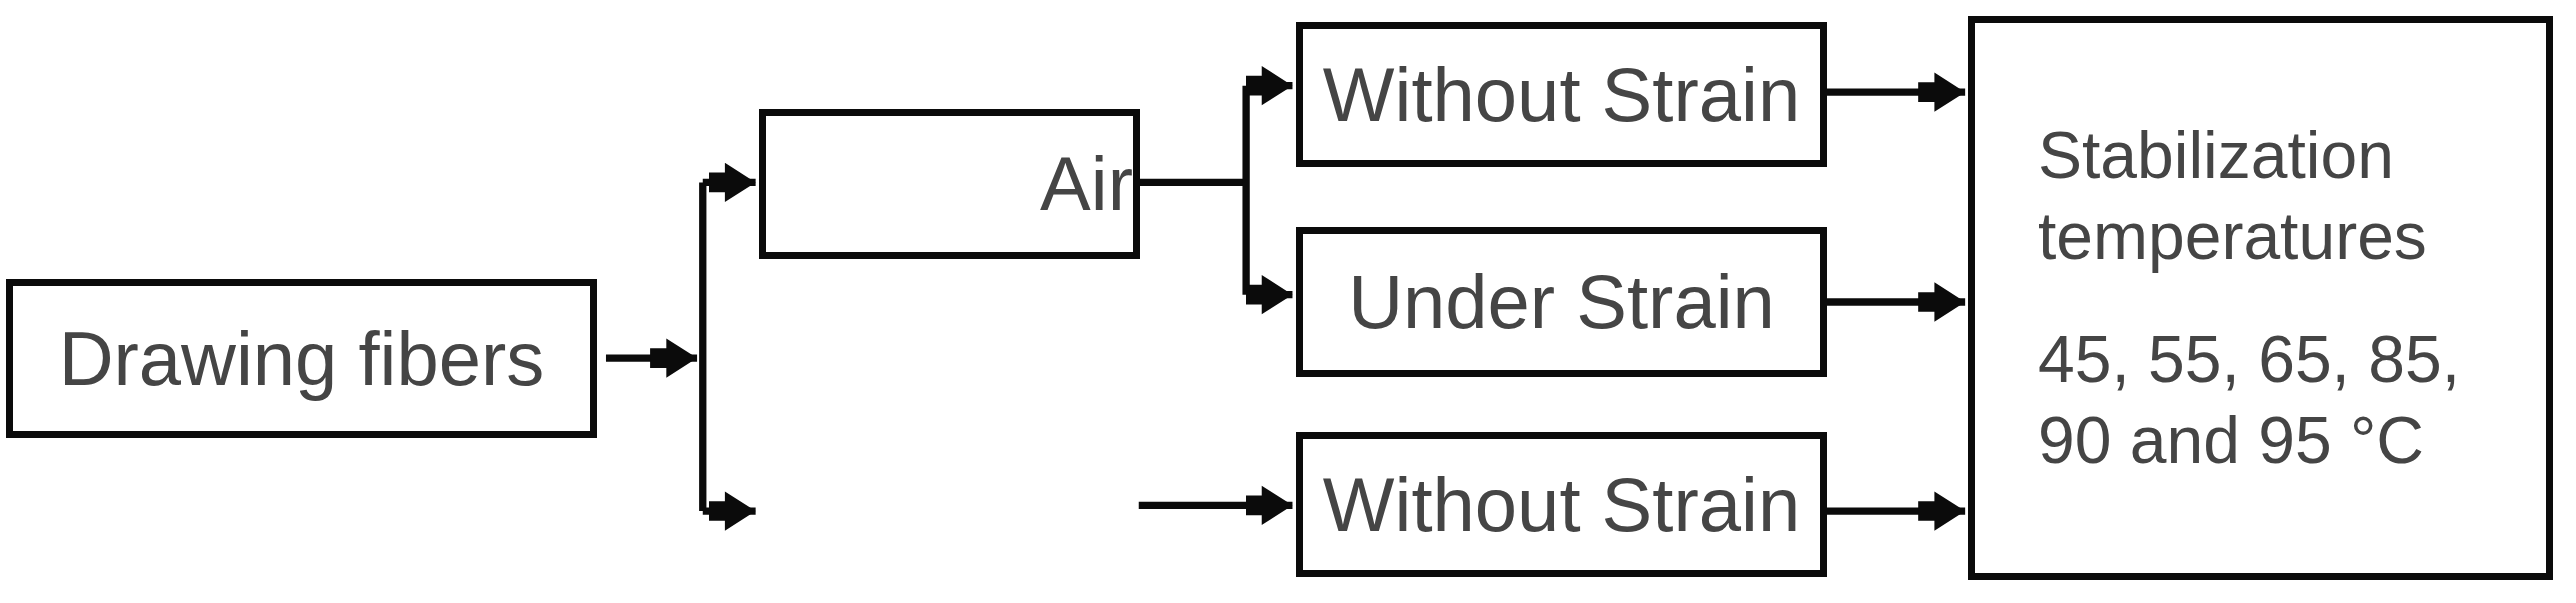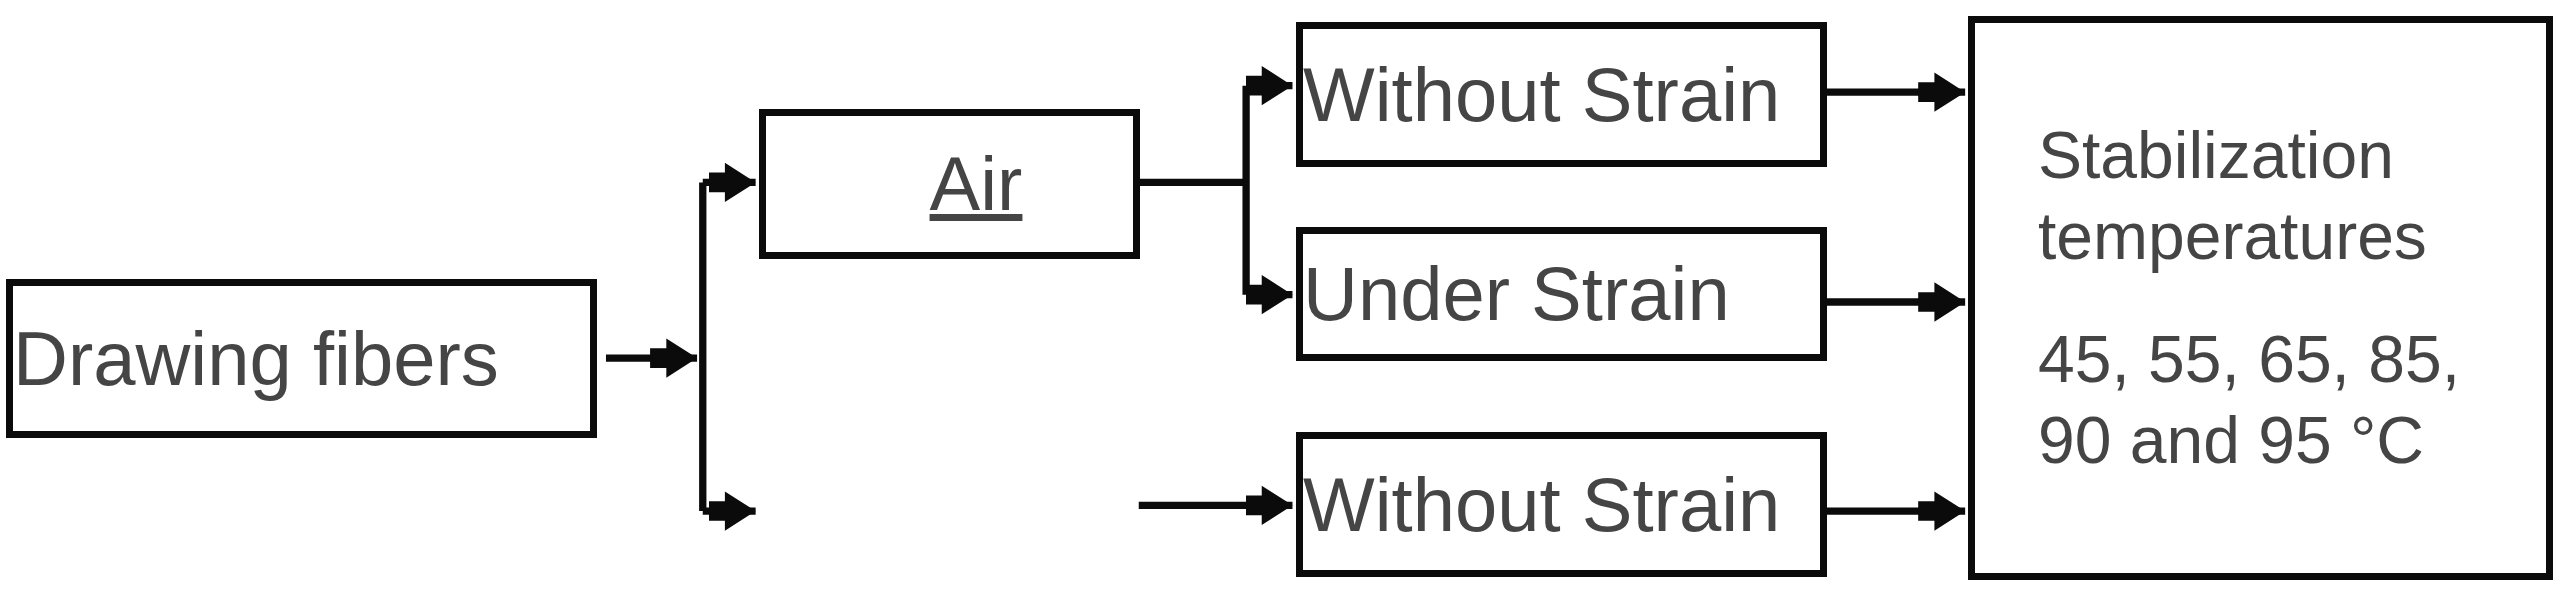--- a/index.html
+++ b/index.html
@@ -13,31 +13,32 @@
   }
   .wires { position: absolute; left: 0; top: 0; width: 2576px; height: 604px; }
   .conn { stroke: #0b0b0b; stroke-width: 9; fill: none; }
   .node {
     position: absolute;
     box-sizing: border-box;
     border: 7.3px solid #0b0b0b;
     background: #ffffff;
     display: flex;
     align-items: center;
+    justify-content: center;
     color: #454545;
     font-size: 76px;
     line-height: 1.05;
     white-space: nowrap;
   }
-  .node.left-align { justify-content: center; padding-left: 53px; text-decoration: underline; }
+  .node.left-align { justify-content: flex-end; padding-left: 53px; }
   .node-drawing  { left: 6px;   top: 279px; width: 591px; height: 159px; }
   .node-air      { left: 759px;  top: 109px; width: 381px; height: 150px; }
   .node-water    { left: 759px;  top: 443px; width: 381px; height: 150px; }
   .node-ws-air   { left: 1296px; top: 22px;  width: 531px; height: 145px; }
-  .node-under    { left: 1296px; top: 227px; width: 531px; height: 134px; }
+  .node-under    { left: 1296px; top: 227px; width: 531px; height: 150px; }
   .node-ws-water { left: 1296px; top: 432px; width: 531px; height: 145px; }
   .node-stab {
     left: 1968px; top: 16.3px; width: 585px; height: 564px;
     flex-direction: column;
     align-items: flex-start;
     justify-content: center;
     padding-left: 63px;
     font-size: 66px;
   }
   .stab-line { display: block; line-height: 81px; }

